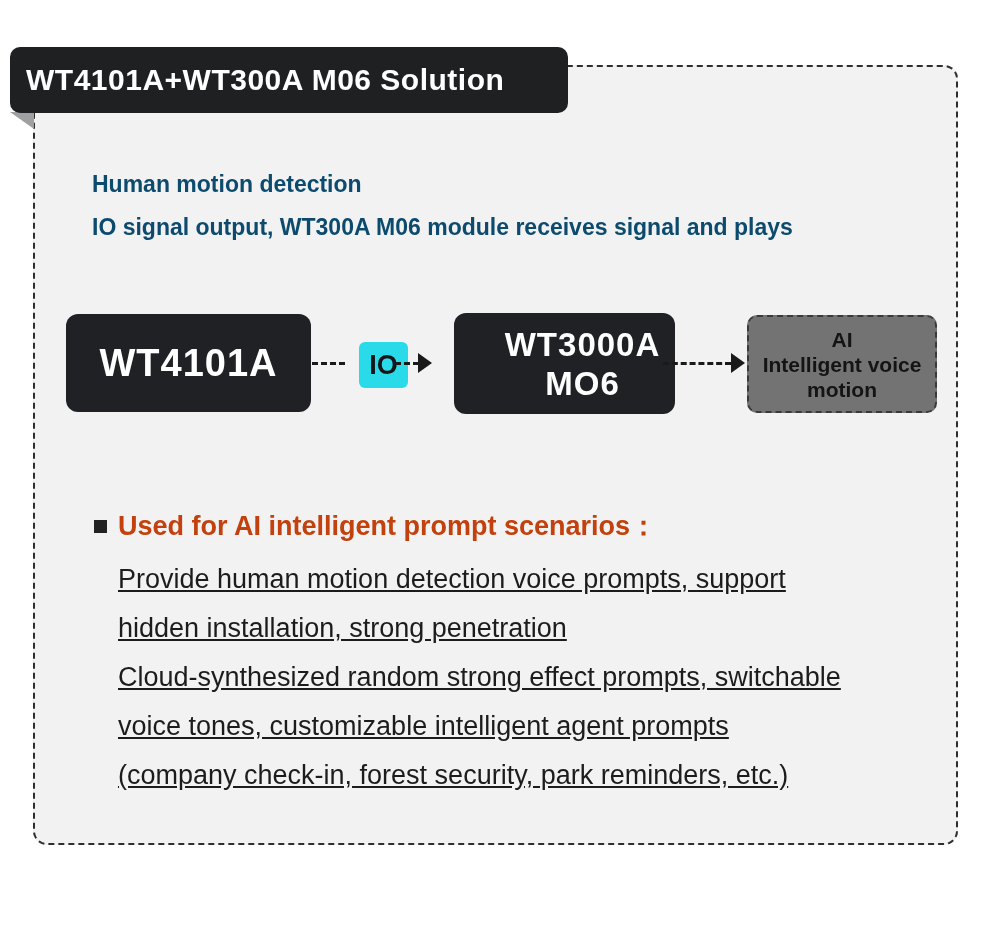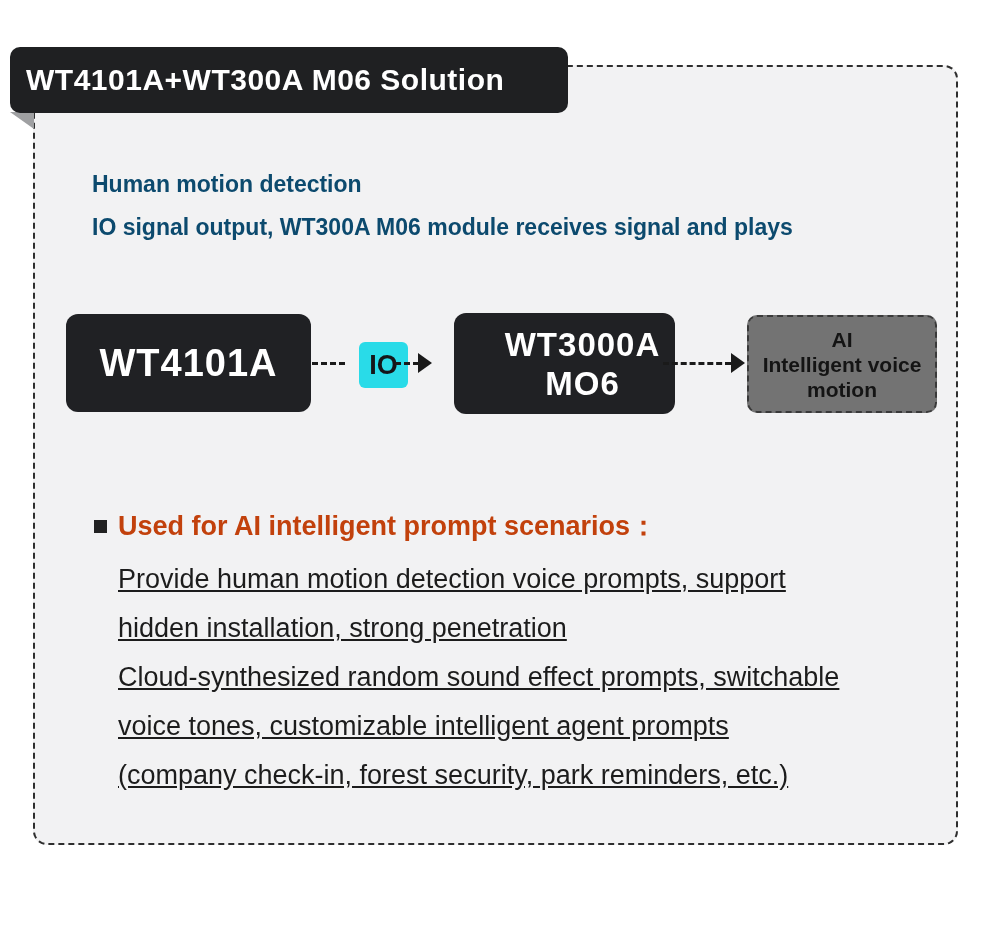--- a/index.html
+++ b/index.html
@@ -117,21 +117,21 @@
       <span>AI</span>
       <span>Intelligent voice</span>
       <span>motion</span>
     </div>
 
     <div class="bullet-square"></div>
     <div class="scenario-heading">Used for AI intelligent prompt scenarios：</div>
     <div class="scenario-body">
       <div>Provide human motion detection voice prompts, support</div>
       <div>hidden installation, strong penetration</div>
-      <div>Cloud-synthesized random sound effect prompts, switchable</div>
+      <div>Cloud-synthesized random strong effect prompts, switchable</div>
       <div>voice tones, customizable intelligent agent prompts</div>
       <div>(company check-in, forest security, park reminders, etc.)</div>
     </div>
 
   </div>
 </div>
 
 <div class="badge">
   <span class="badge-title">WT4101A+WT300A M06 Solution</span>
 </div>

